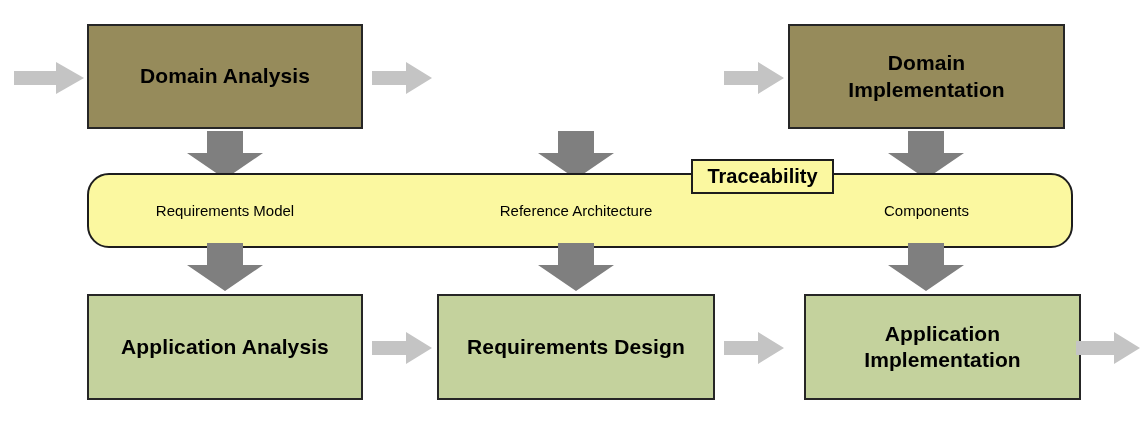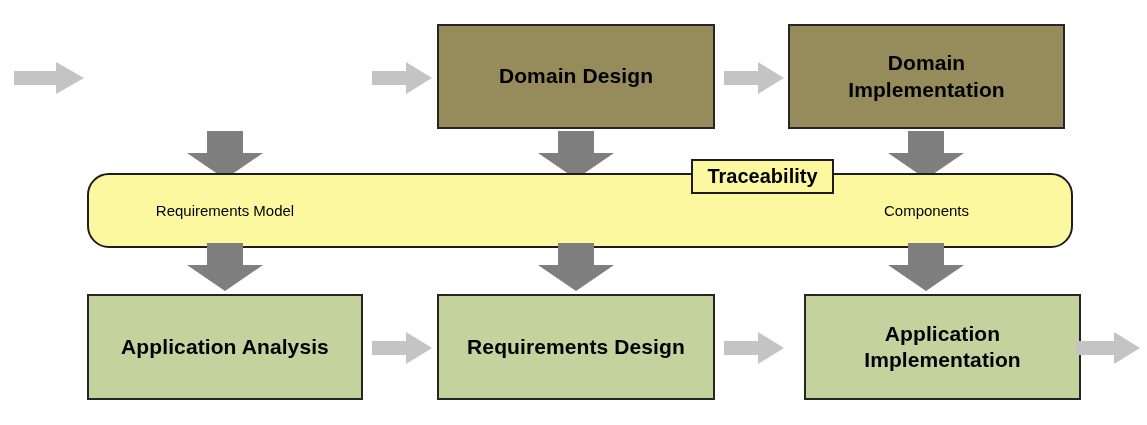--- a/index.html
+++ b/index.html
@@ -95,30 +95,30 @@
 <body>
 
 <div id="diagram">
 
   <div class="arrow" style="left:14px; top:62px; width:70px; height:32px;">
     <svg viewBox="0 0 70 32" preserveAspectRatio="none">
       <polygon points="0,9 42,9 42,0 70,16 42,32 42,23 0,23" fill="#C4C4C4"></polygon>
     </svg>
   </div>
 
+  <div class="proc-box domain" style="left:87px; top:24px; width:276px; height:105px;">
+    <span class="label">Domain Analysis</span>
+  </div>
 
   <div class="arrow" style="left:372px; top:62px; width:60px; height:32px;">
     <svg viewBox="0 0 60 32" preserveAspectRatio="none">
       <polygon points="0,9 34,9 34,0 60,16 34,32 34,23 0,23" fill="#C4C4C4"></polygon>
     </svg>
   </div>
 
-  <div class="proc-box domain" style="left:437px; top:24px; width:278px; height:105px;">
-    <span class="label">Domain Design</span>
-  </div>
 
   <div class="arrow" style="left:724px; top:62px; width:60px; height:32px;">
     <svg viewBox="0 0 60 32" preserveAspectRatio="none">
       <polygon points="0,9 34,9 34,0 60,16 34,32 34,23 0,23" fill="#C4C4C4"></polygon>
     </svg>
   </div>
 
   <div class="proc-box domain" style="left:788px; top:24px; width:277px; height:105px;">
     <span class="label">Domain
 Implementation</span>
@@ -136,20 +136,21 @@
   </div>
   <div class="arrow" style="left:888px; top:131px; width:76px; height:48px;">
     <svg viewBox="0 0 76 48" preserveAspectRatio="none">
       <polygon points="20,0 56,0 56,22 76,22 38,48 0,22 20,22" fill="#7F7F7F"></polygon>
     </svg>
   </div>
 
   <div class="asset-band" style="left:87px; top:173px; width:986px; height:75px;"></div>
 
   <div class="asset-label" style="left:87px; top:203px; width:276px;">Requirements Model</div>
+  <div class="asset-label" style="left:437px; top:203px; width:278px;">Reference Architecture</div>
   <div class="asset-label" style="left:788px; top:203px; width:277px;">Components</div>
 
   <div class="trace-tag" style="left:691px; top:159px; width:143px; height:35px;">
     <span>Traceability</span>
   </div>
 
   <div class="arrow" style="left:187px; top:243px; width:76px; height:48px;">
     <svg viewBox="0 0 76 48" preserveAspectRatio="none">
       <polygon points="20,0 56,0 56,22 76,22 38,48 0,22 20,22" fill="#7F7F7F"></polygon>
     </svg>

